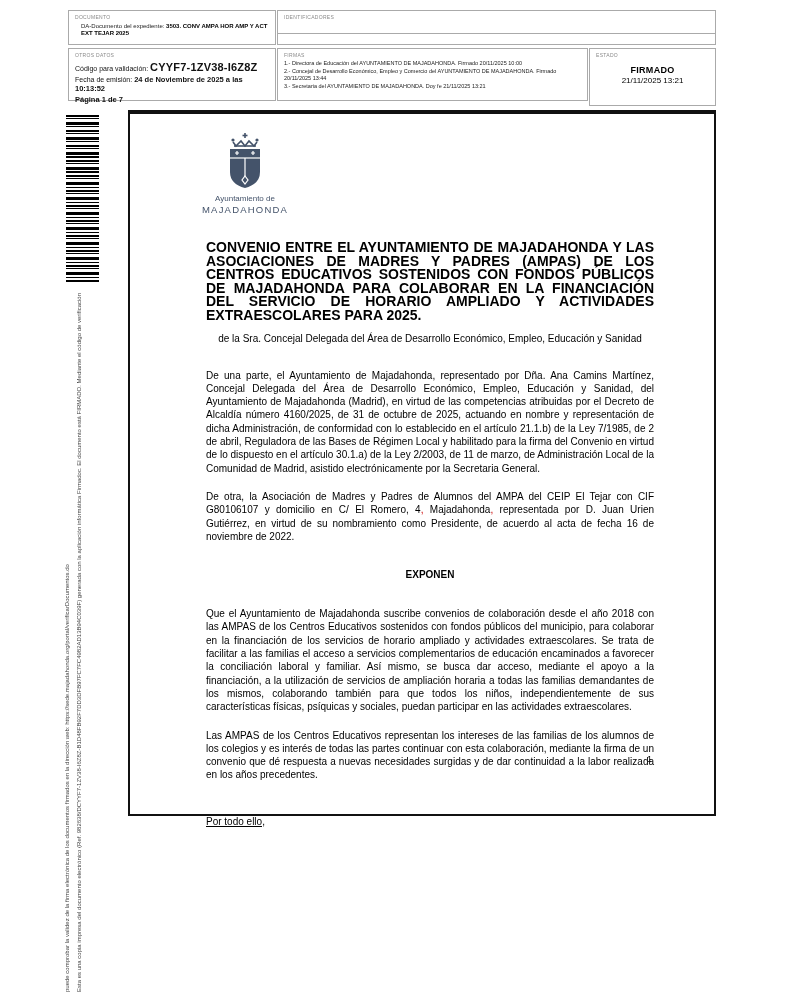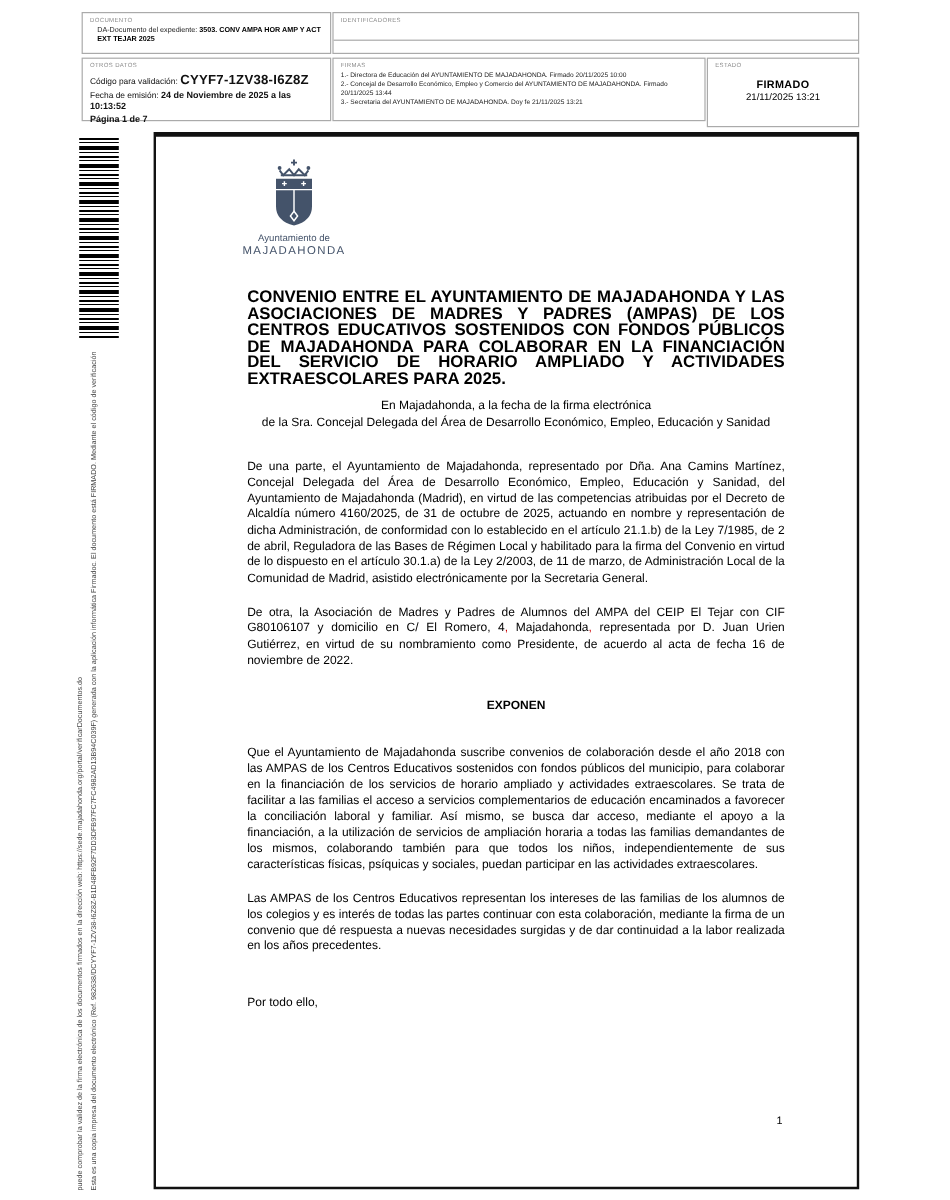--- a/index.html
+++ b/index.html
@@ -55,21 +55,21 @@
   }
   .vtext {
     position:absolute; transform-origin:0 0; transform:rotate(-90deg);
     white-space:nowrap; font-size:6px; color:#3f3f3f;
   }
   #vtext1 { left:76px; top:992px; }
   #vtext2 { left:64px; top:992px; }
 
   
   #doc-frame {
-    position:absolute; left:128px; top:110px; width:588px; height:881px;
+    position:absolute; left:128px; top:110px; width:588px; height:706px;
     box-sizing:border-box;
     border:2px solid #111; border-top-width:4px;
     background:#fff;
   }
   .doc-inner { padding:18px 60px 0 76px; }
 
   .logo { width:86px; text-align:center; margin-left:-4px; }
   .logo svg { display:block; margin:0 auto; }
   .logo-line1 { font-size:8px; color:#44536a; margin-top:4px; }
   .logo-line2 { font-size:9.5px; color:#44536a; letter-spacing:1.2px; margin-top:1px; }
@@ -80,21 +80,21 @@
   }
   .center-lines { margin-top:9px; text-align:center; font-size:10px; line-height:14px; }
   .heading { text-align:center; font-weight:bold; font-size:10px; }
   #heading-comparecen { margin-top:11px; }
   #heading-exponen { margin-top:26px;text-align:center; }
 
   .para { text-align:justify; font-size:10px; line-height:13.3px; margin-top:15px; }
   #para1 { margin-top:23px; }
   #para3 { margin-top:27px; }
   .red-comma { color:#cc0000; }
-  #por-todo { margin-top:34px; font-size:10px; }
+  #por-todo { margin-top:34px; font-size:10px;text-decoration:underline; }
 
   .page-num { position:absolute; right:62px; bottom:50px; font-size:9px; }
 </style>
 </head>
 <body>
 
 <div class="hbox" id="box-documento">
   <div class="lbl">DOCUMENTO</div>
   <div class="doc-ref"><span>DA-Documento del expediente: </span><b>3503. CONV AMPA HOR AMP Y ACT EXT TEJAR 2025</b></div>
 </div>
@@ -156,21 +156,20 @@
           </g>
         </svg>
       </span>
       <div class="logo-line1">Ayuntamiento de</div>
       <div class="logo-line2">MAJADAHONDA</div>
     </div>
 
     <div class="title">CONVENIO ENTRE EL AYUNTAMIENTO DE MAJADAHONDA Y LAS ASOCIACIONES DE MADRES Y PADRES (AMPAS) DE LOS CENTROS EDUCATIVOS SOSTENIDOS CON FONDOS PÚBLICOS DE MAJADAHONDA PARA COLABORAR EN LA FINANCIACIÓN DEL SERVICIO DE HORARIO AMPLIADO Y ACTIVIDADES EXTRAESCOLARES PARA 2025.</div>
 
     <div class="center-lines">
-      <div>En Majadahonda, a la fecha de la firma electrónica</div>
       <div>de la Sra. Concejal Delegada del Área de Desarrollo Económico, Empleo, Educación y Sanidad</div>
     </div>
 
 
     <div class="para" id="para1">De una parte, el Ayuntamiento de Majadahonda, representado por Dña. Ana Camins Martínez, Concejal Delegada del Área de Desarrollo Económico, Empleo, Educación y Sanidad, del Ayuntamiento de Majadahonda (Madrid), en virtud de las competencias atribuidas por el Decreto de Alcaldía número 4160/2025, de 31 de octubre de 2025, actuando en nombre y representación de dicha Administración, de conformidad con lo establecido en el artículo 21.1.b) de la Ley 7/1985, de 2 de abril, Reguladora de las Bases de Régimen Local y habilitado para la firma del Convenio en virtud de lo dispuesto en el artículo 30.1.a) de la Ley 2/2003, de 11 de marzo, de Administración Local de la Comunidad de Madrid, asistido electrónicamente por la Secretaria General.</div>
 
     <div class="para" id="para2"><span>De otra, la Asociación de Madres y Padres de Alumnos del AMPA del CEIP El Tejar con CIF G80106107 y domicilio en C/ El Romero, 4</span><span class="red-comma">,</span><span> Majadahonda</span><span class="red-comma">,</span><span> representada por D. Juan Urien Gutiérrez, en virtud de su nombramiento como Presidente, de acuerdo al acta de fecha 16 de noviembre de 2022.</span></div>
 
     <div class="heading" id="heading-exponen">EXPONEN</div>
 

